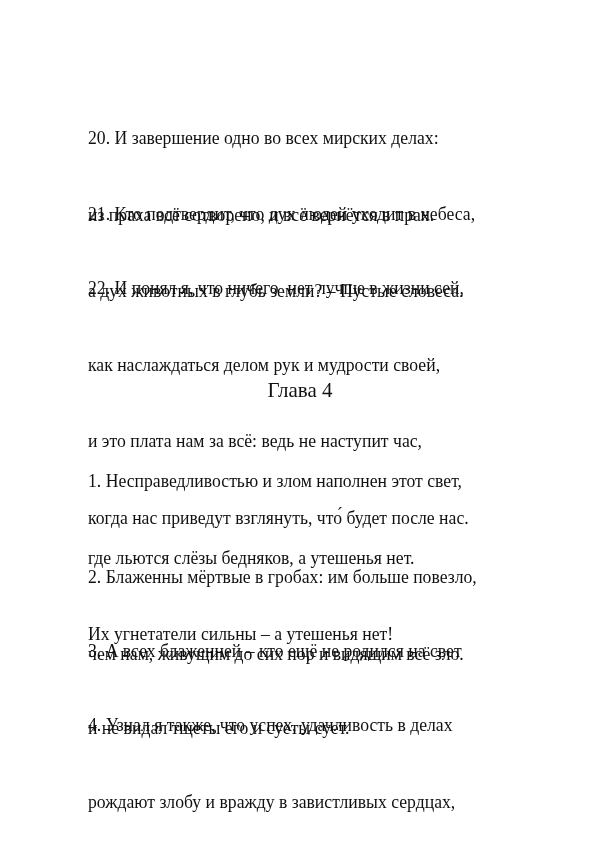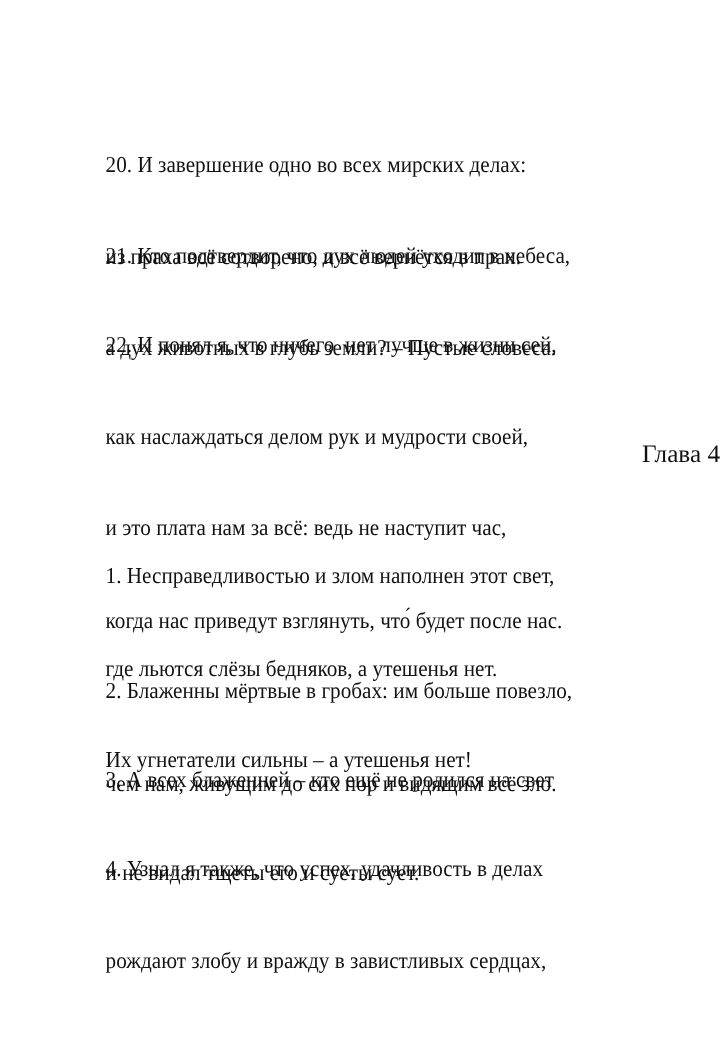--- a/index.html
+++ b/index.html
@@ -8,22 +8,22 @@
     position: absolute; left: 0; top: 0; width: 600px; height: 614px;
     font-family: Liberation Serif, serif; color: #111111; margin-top: 24px;
   }
   .verse {
     position: absolute; left: 88px; width: 440px;
     font-size: 19px; line-height: 25.5px; white-space: pre;
     transform: scaleX(0.93); transform-origin: left top;
   }
   .line { display: block; }
   .chapter-title {
-    position: absolute; left: 0; width: 600px; text-align: right;
-    top: 340px; font-size: 21px; line-height: 28px;
+    position: absolute; left: 0; width: 600px; text-align: center;
+    top: 352px; font-size: 21px; line-height: 28px;
   }
   .page-number {
     position: absolute; left: 0; width: 600px; text-align: center;
     top: 760px; height: 40px;
   }
   .pn-left { font-size: 17px; vertical-align: baseline; }
   .pn-slash { display: inline-block; width: 2px; height: 34px; background: transparent; position: relative; margin: 0 6px; vertical-align: -6px; }
   .pn-slash::after {
     content: ""; position: absolute; left: -4px; top: 0; width: 1.5px; height: 36px;
     background: #111; transform: rotate(20deg); transform-origin: center;

